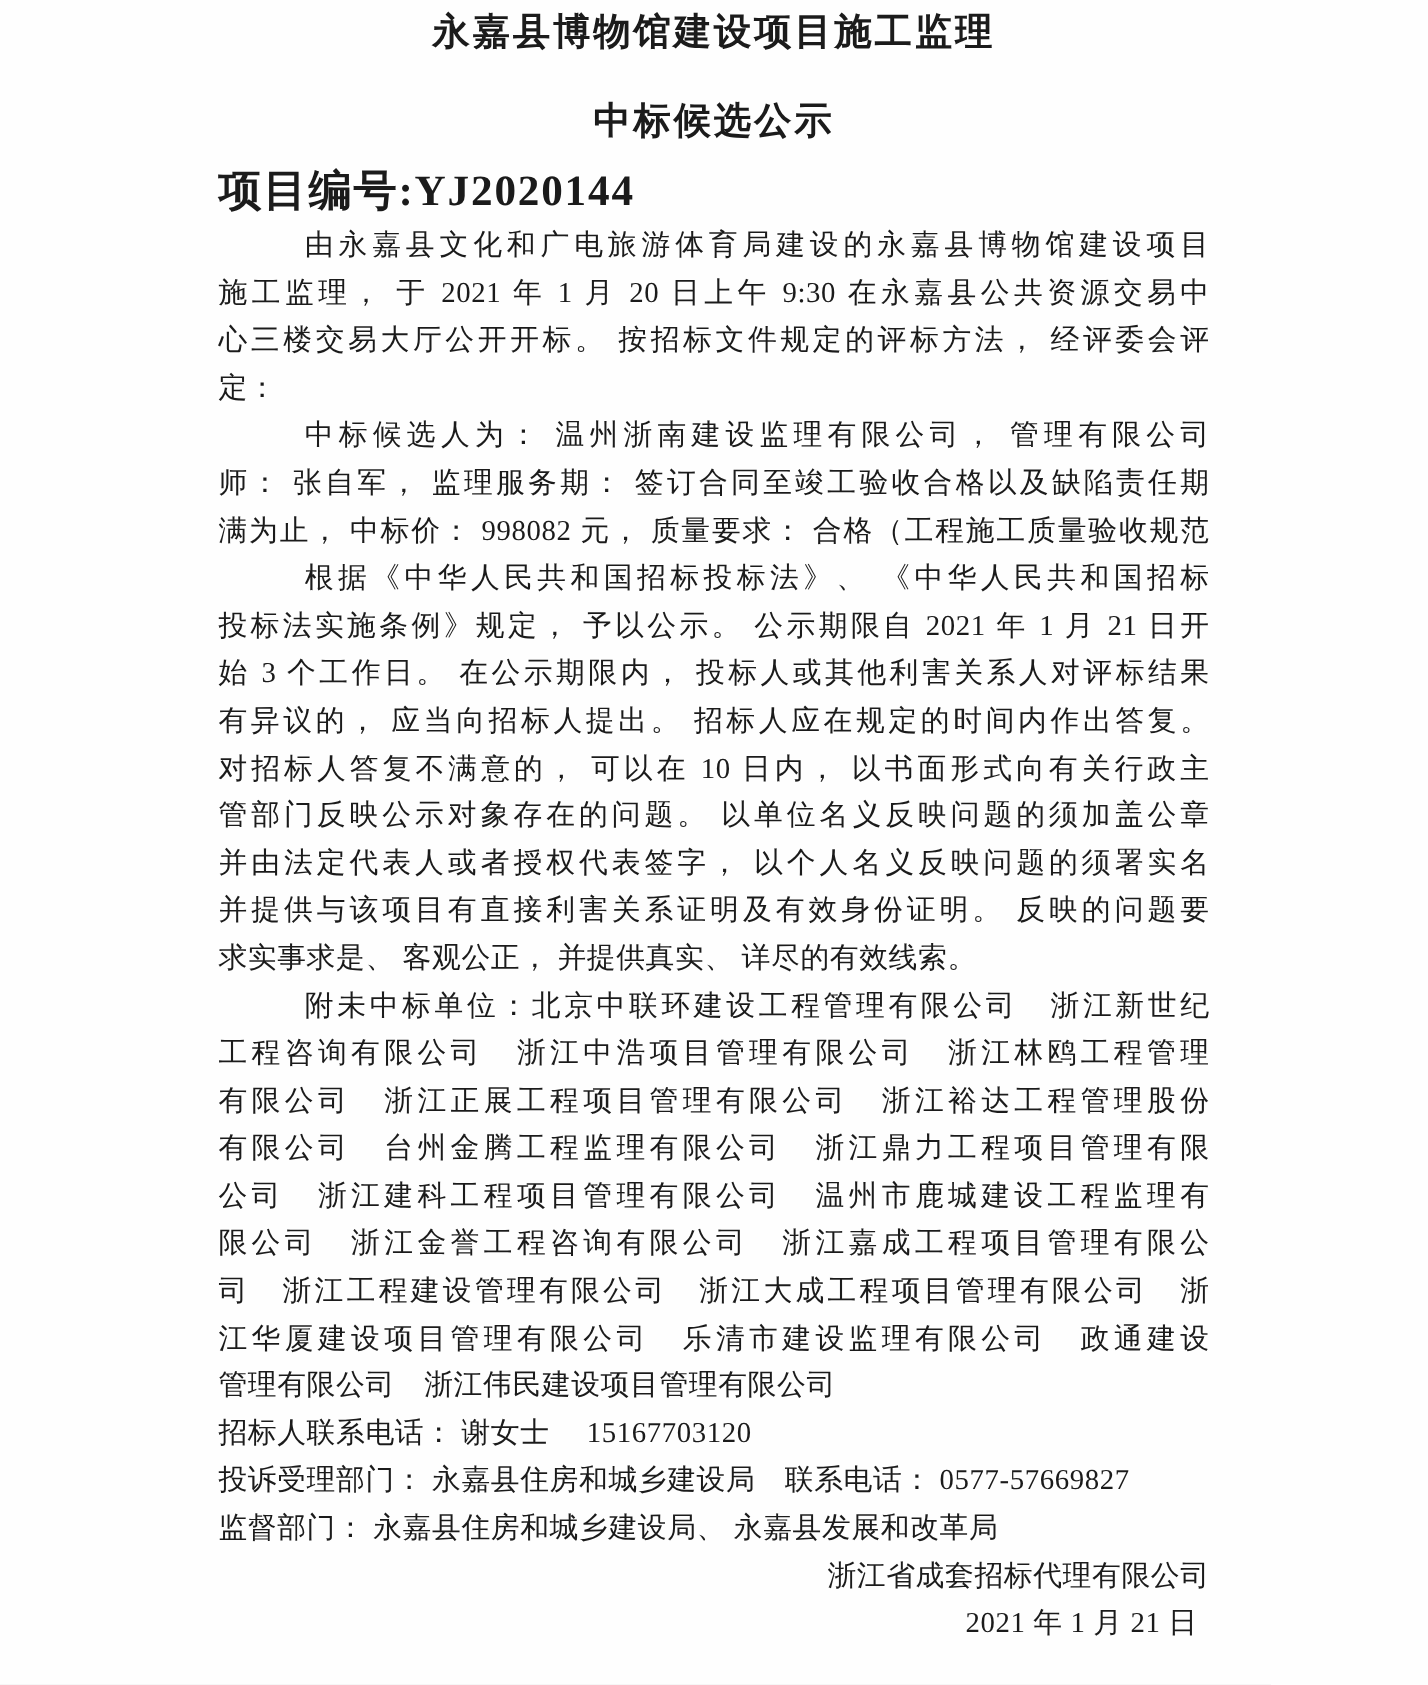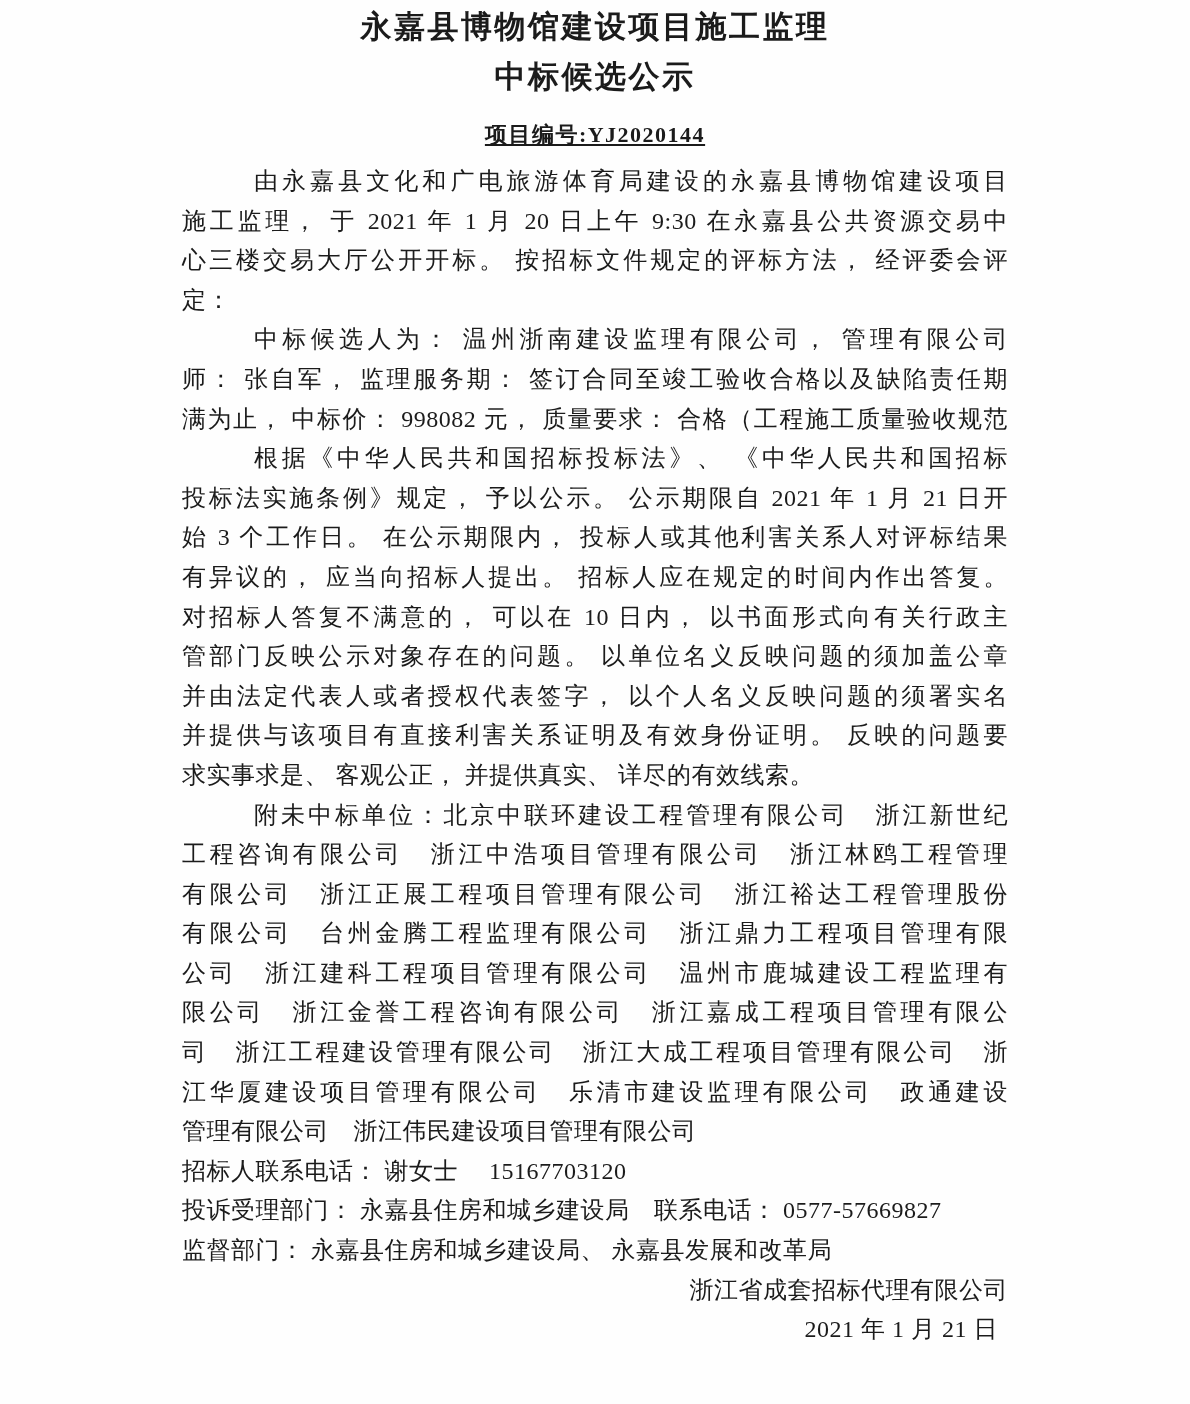--- a/index.html
+++ b/index.html
@@ -17,35 +17,33 @@
   }
   .t1 {
     margin: 8px 0 0 0;
     font-size: 31px;
     font-weight: 700;
     line-height: 38px;
     text-align: center;
     letter-spacing: 2.5px;
   }
   .t2 {
-    margin: 12px 0 0 0;
+    margin: 36px 0 0 0;
     font-size: 31px;
     font-weight: 700;
     line-height: 38px;
     text-align: center;
     letter-spacing: 2.5px;
   }
   .t3 {
     margin: 20px 0 0 0;
-    font-size: 22px;
+    font-size: 36px;
     font-weight: 700;
     line-height: 38px;
-    text-align: center;
     letter-spacing: 1.5px;
-    text-decoration: underline;
   }
   .body-lines { margin-top: 8px; }
   .line {
     height: 39.6px;
     line-height: 39.6px;
     font-size: 24px;
     letter-spacing: 0.5px;
     text-align: left;
     white-space: normal;
   }

